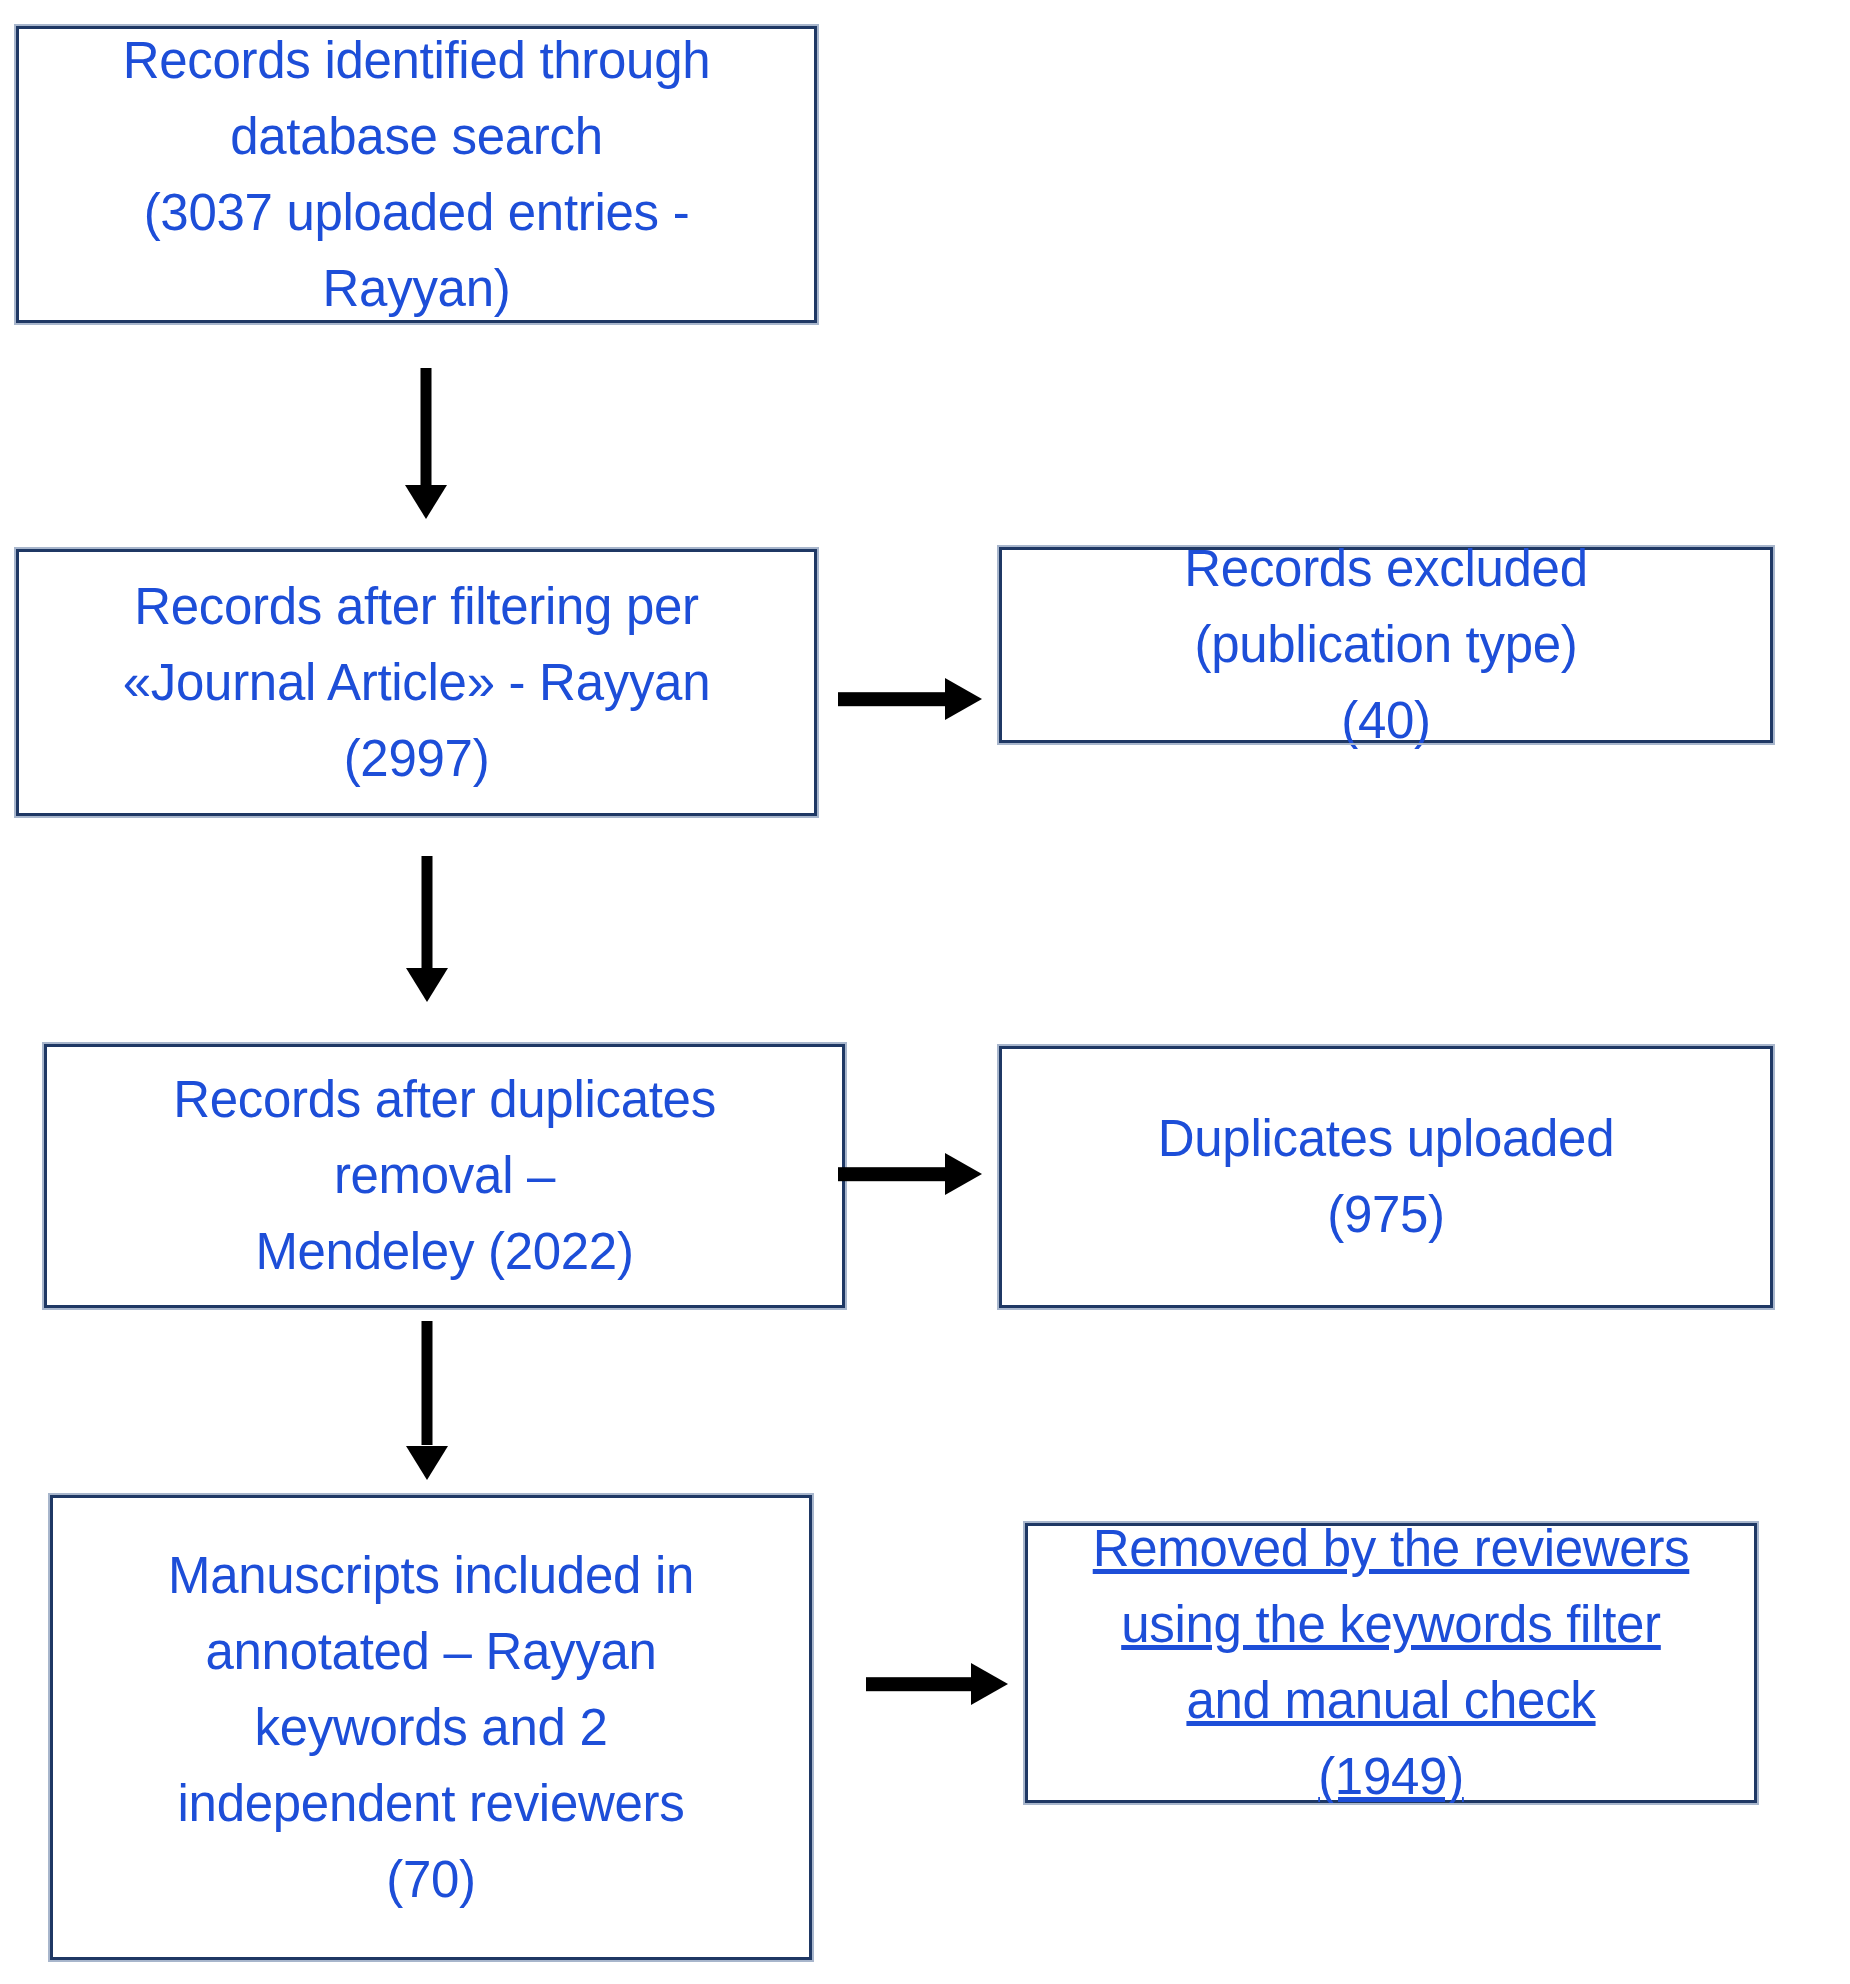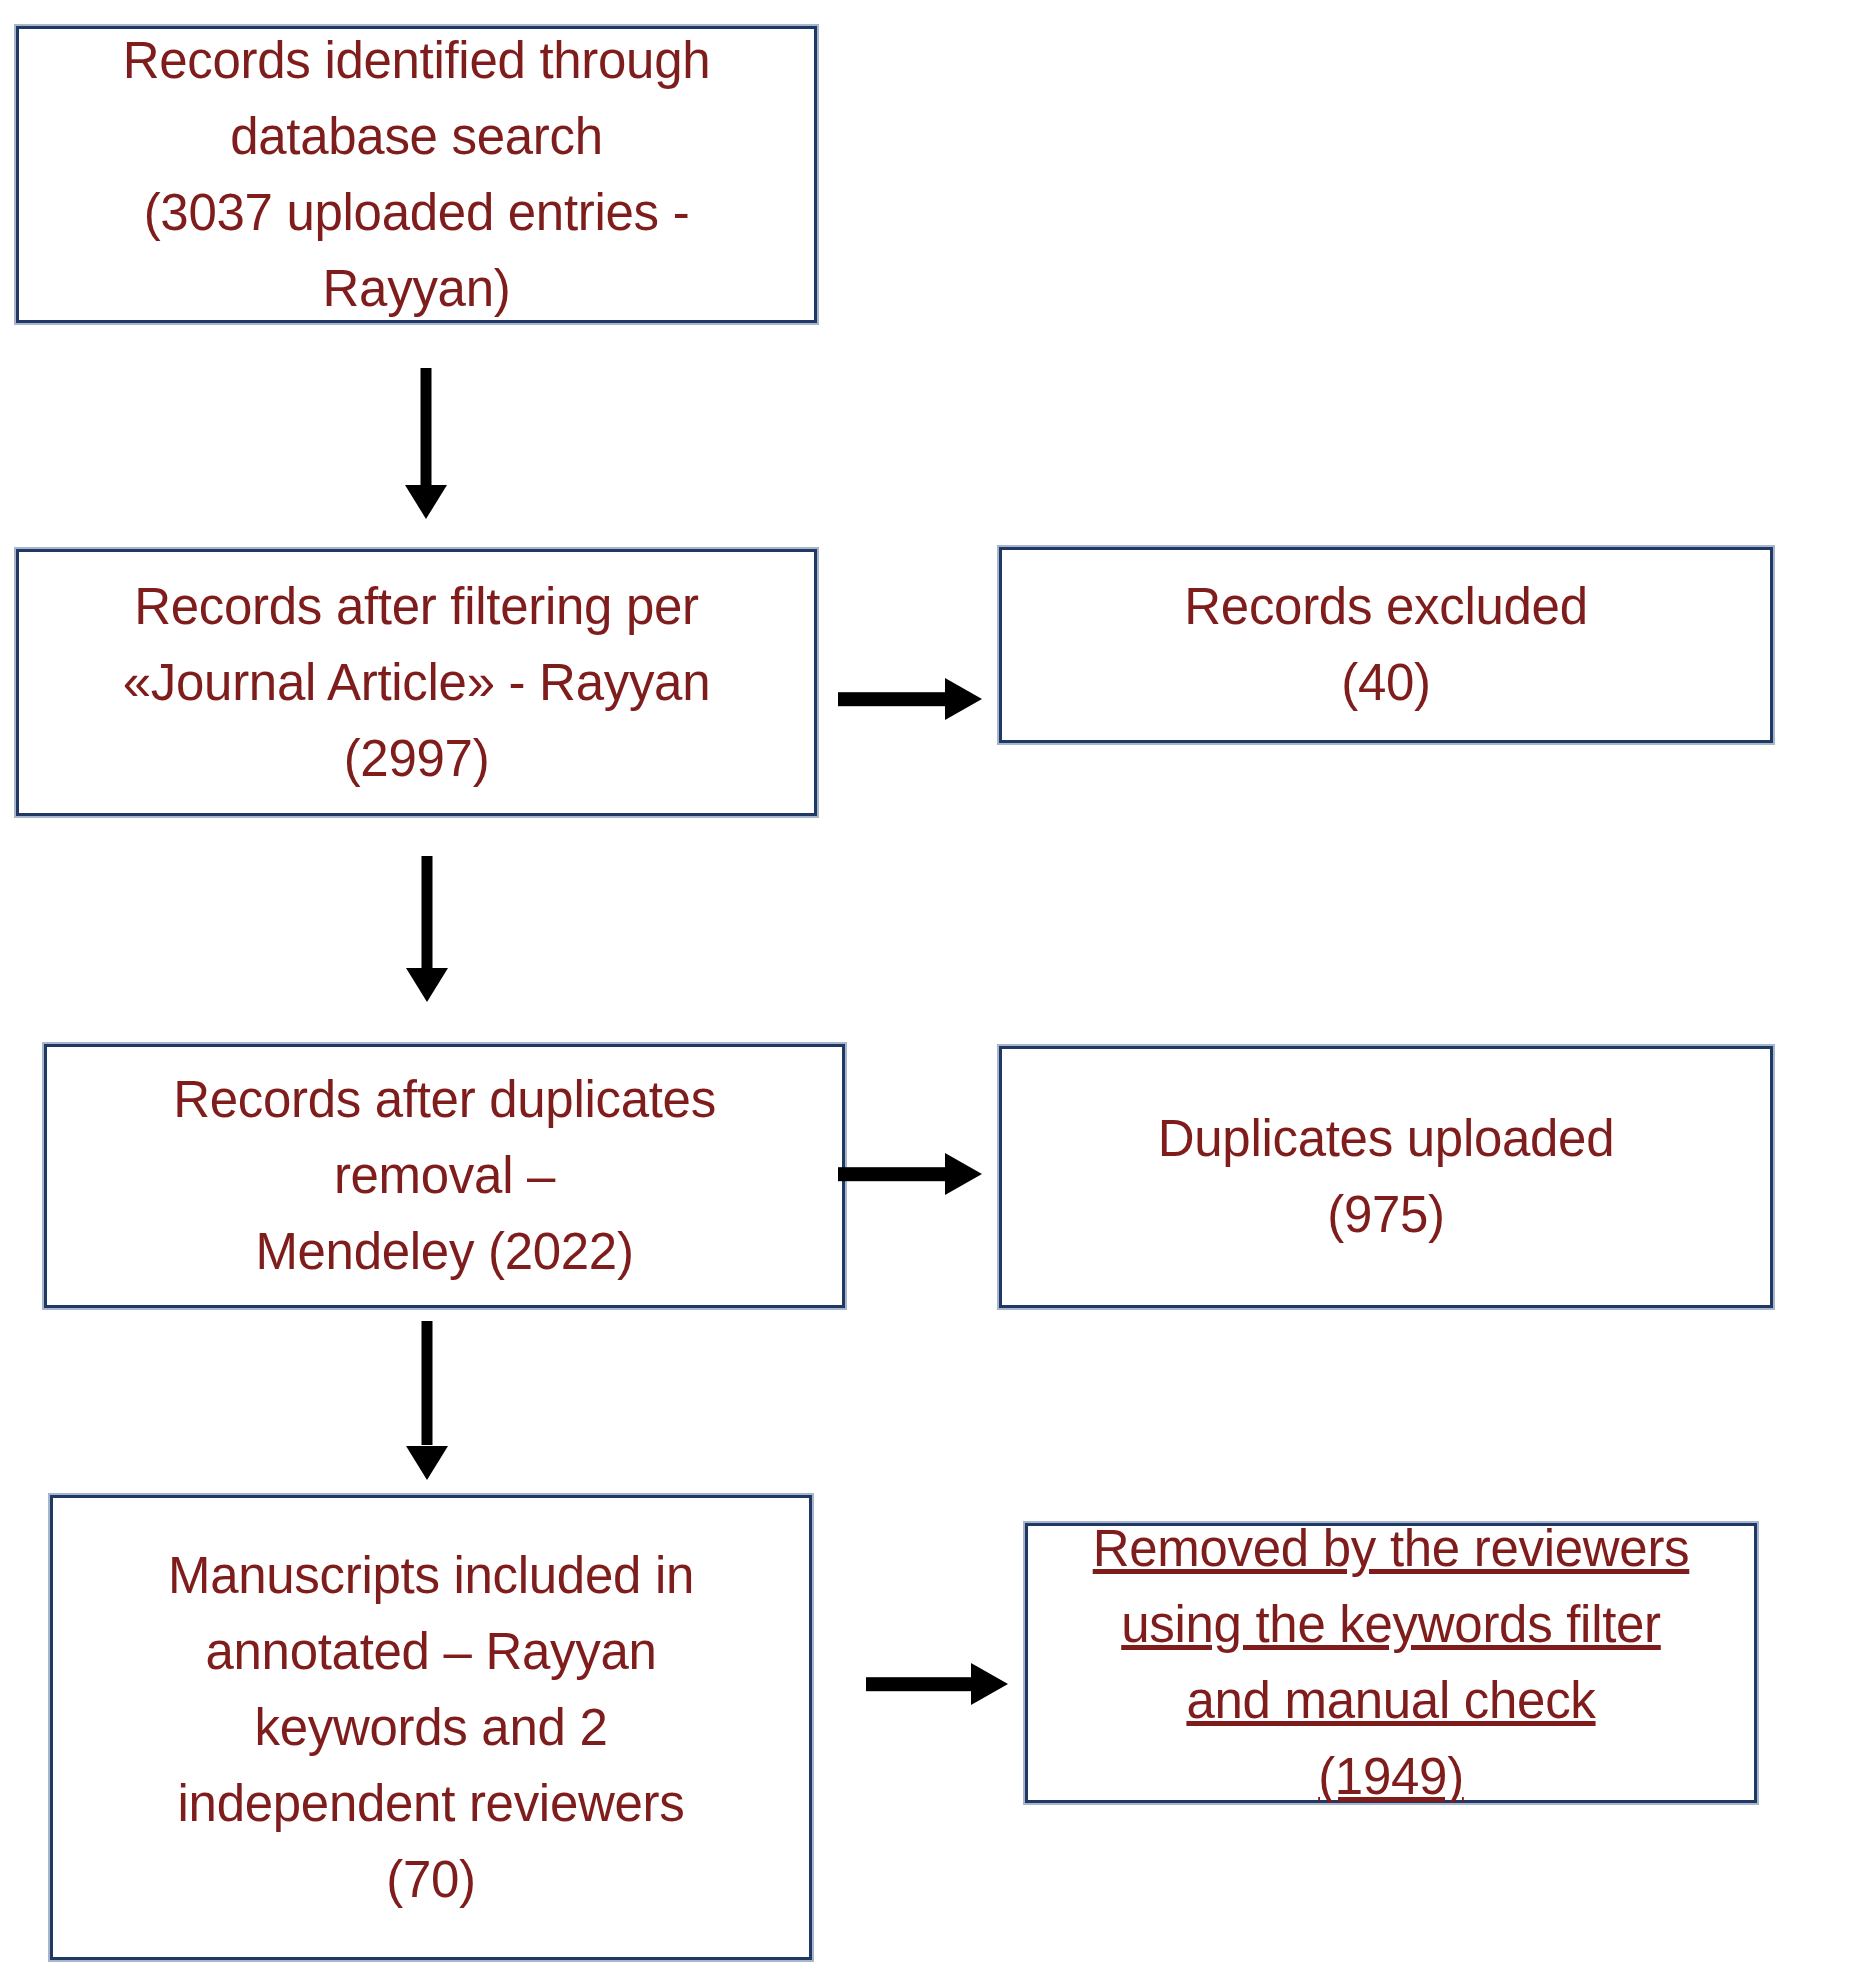--- a/index.html
+++ b/index.html
@@ -24,21 +24,21 @@
     box-sizing: border-box;
     background: #ffffff;
     border: 3.2px solid #1F3864;
     outline: 2.6px solid #A8B6CC;
     outline-offset: 0px;
     display: flex;
     flex-direction: column;
     align-items: center;
     justify-content: center;
     text-align: center;
-    color: #7f1d1d;
+    color: #1d4ed8;
     font-size: 51px;
     line-height: 76px;
     letter-spacing: -0.3px;
     font-weight: 400;
     padding: 2.6px 10.4px;
   }
   .flow-box .line {
     display: block;
     white-space: nowrap;
   }
@@ -112,20 +112,21 @@
     <span class="line">(2997)</span>
   </div>
 
   <div class="arrow-h" style="left:838px; top:677px; width:144px; height:44px;">
     <div class="shaft" style="width:117px;"></div>
     <div class="head"></div>
   </div>
 
   <div class="flow-box" style="left:999px; top:547px; width:774px; height:196px;">
     <span class="line">Records excluded</span>
+    <span class="line">(publication type)</span>
     <span class="line">(40)</span>
   </div>
 
   <div class="arrow-v" style="left:388px; top:856px; width:78px; height:146px;">
     <div class="shaft" style="height:112px;"></div>
     <div class="head"></div>
   </div>
 
   <div class="flow-box" style="left:16px; top:1044px; width:801px; height:264px;margin-left:28px;">
     <span class="line">Records after duplicates</span>

